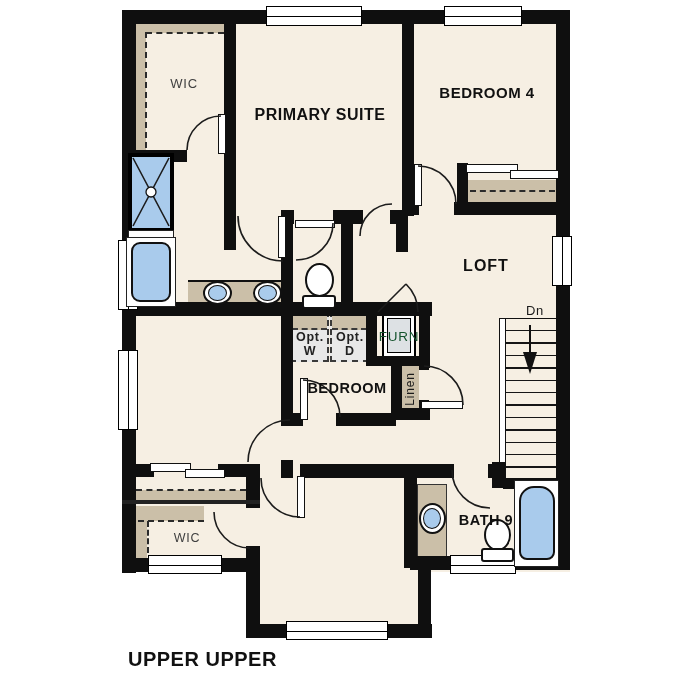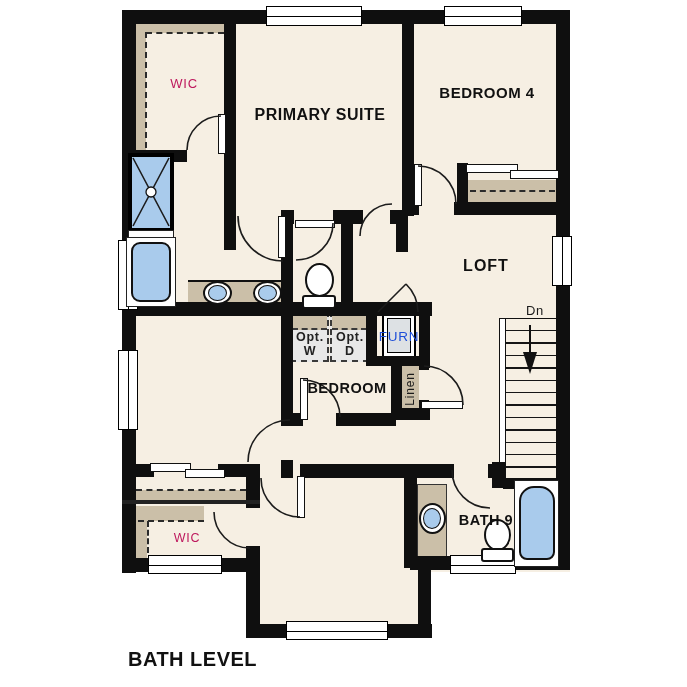--- a/index.html
+++ b/index.html
@@ -32,21 +32,21 @@
   .shower{background:var(--fixture);border:4px solid #000;}
   .alcove{background:#fff;border:1px solid #222;}
   .tub{background:var(--fixture);border:2px solid #111;}
   .bowl{background:#fff;border:2px solid #111;border-radius:50%;}
   .tank{background:#fff;border:2px solid #111;border-radius:3px;}
   .sink-o{background:#fff;border:2px solid #111;border-radius:50%;}
   .sink-i{background:var(--fixture);border:1px solid #111;border-radius:50%;}
   .lbl{position:absolute;transform:translate(-50%,-50%);font-weight:bold;color:#111;
        text-align:center;line-height:1.4;letter-spacing:.5px;white-space:nowrap;}
   .lbl.wrap{white-space:normal;}
-  .lbl.small{font-weight:normal;color:#be185d;letter-spacing:.8px;}
+  .lbl.small{font-weight:normal;color:#404040;letter-spacing:.8px;}
   .lbl.rot{transform:translate(-50%,-50%) rotate(-90deg);}
   .title{position:absolute;font-weight:bold;color:#111;font-size:20px;letter-spacing:.5px;}
   svg.overlay{position:absolute;left:0;top:0;pointer-events:none;}
 </style>
 </head>
 <body>
 
 <div id="plan">
 
   <div class="floor" style="left:122px;top:10px;width:448px;height:562px;"></div>
@@ -191,20 +191,20 @@
     <polygon points="523,352 537,352 530,374" fill="#111"></polygon>
   </svg>
 
   <div class="lbl small" style="left:184px;top:84px;font-size:13px;">WIC</div>
   <div class="lbl wrap" style="left:320px;top:115px;width:140px;font-size:16px;">PRIMARY SUITE</div>
   <div class="lbl" style="left:487px;top:92px;font-size:15px;">BEDROOM 4</div>
   <div class="lbl" style="left:486px;top:266px;font-size:16px;letter-spacing:1px;">LOFT</div>
   <div class="lbl" style="left:347px;top:388px;font-size:14.5px;">BEDROOM</div>
   <div class="lbl small wrap" style="left:310px;top:344px;width:34px;font-size:12.5px;line-height:1.15;color:#222;font-weight:bold;">Opt. W</div>
   <div class="lbl small wrap" style="left:350px;top:344px;width:34px;font-size:12.5px;line-height:1.15;color:#222;font-weight:bold;">Opt. D</div>
-  <div class="lbl small" style="left:399px;top:337px;font-size:13.5px;color:#1d4ed8;">FURN</div>
+  <div class="lbl small" style="left:399px;top:337px;font-size:13.5px;color:#14532d;">FURN</div>
   <div class="lbl small rot" style="left:410px;top:389px;font-size:12px;color:#1a1a1a;">Linen</div>
   <div class="lbl small" style="left:535px;top:311px;font-size:13px;color:#1a1a1a;">Dn</div>
   <div class="lbl" style="left:486px;top:520px;font-size:14.5px;">BATH 9</div>
   <div class="lbl small" style="left:187px;top:539px;font-size:12.5px;">WIC</div>
 
-  <div class="title" style="left:128px;top:648px;">BATH LEVEL</div>
+  <div class="title" style="left:128px;top:648px;">UPPER UPPER</div>
 </div>
 
 </body></html>

